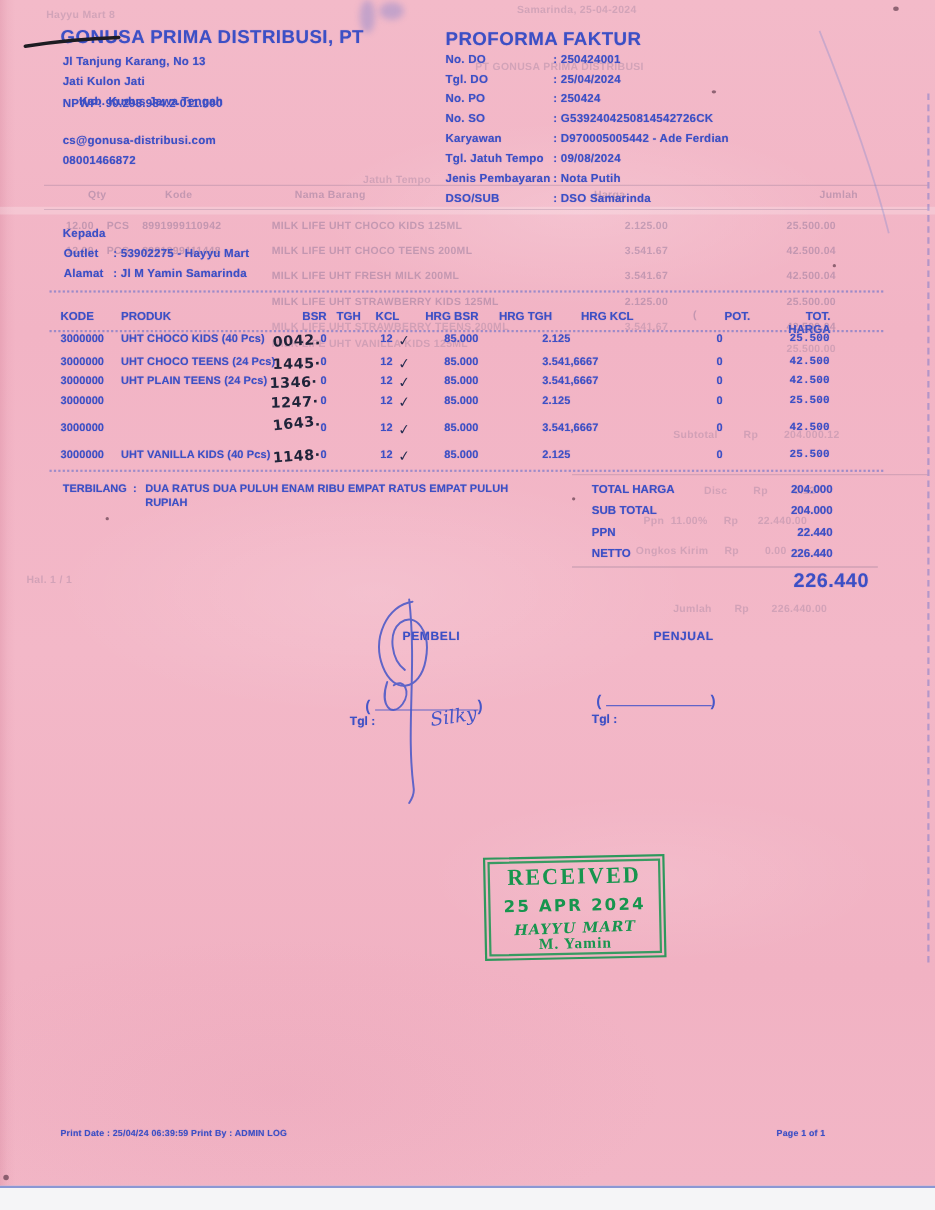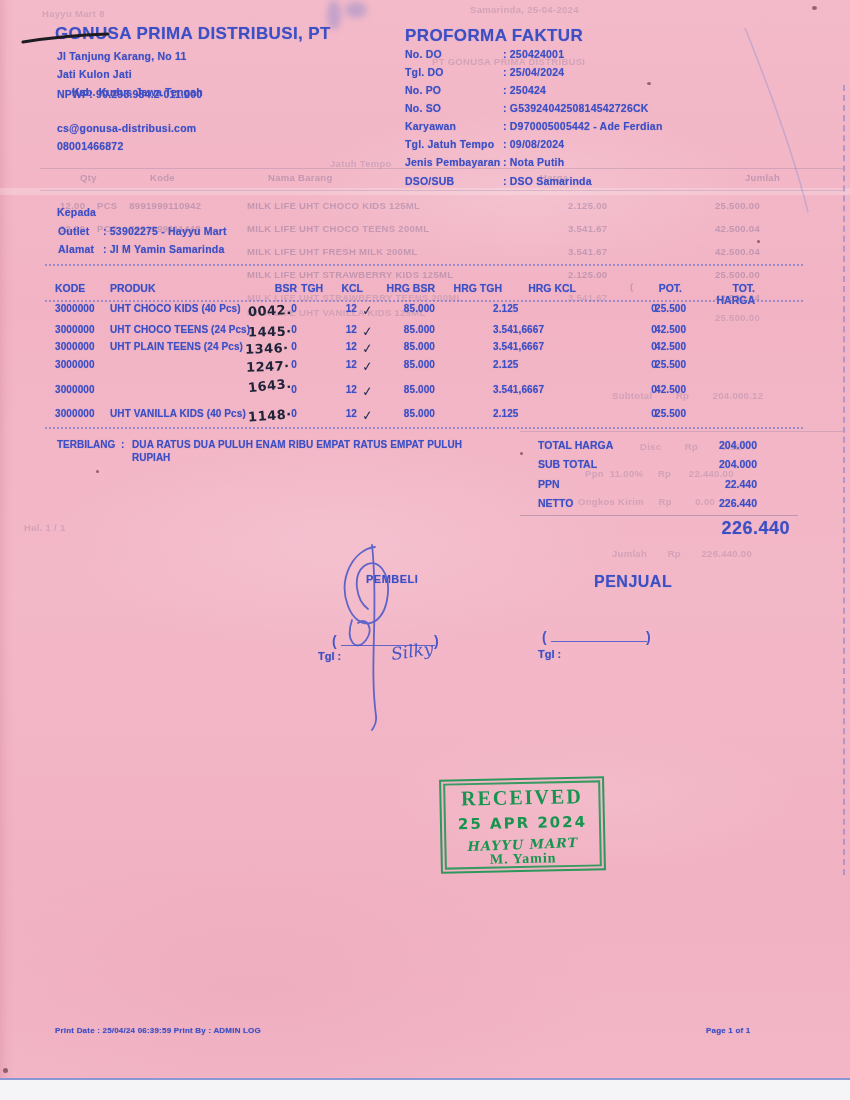--- a/index.html
+++ b/index.html
@@ -38,21 +38,21 @@
   .trow{position:absolute;left:55px;width:720px;height:30px;}
   .trow span{position:absolute;top:0;}
   .c-kode{left:0;width:50px;}
   .c-prod{left:55px;width:152px;line-height:12.5px;}
   .c-bsr{left:218px;width:24px;text-align:right;}
   .c-kcl{left:276px;width:26px;text-align:right;}
   .c-chk{left:307px;}
   .c-hb{left:322px;width:58px;text-align:right;}
   .c-hk{left:438px;width:83px;text-align:left;}
   .c-pot{left:576px;width:26px;text-align:right;}
-  .c-tot{left:600px;width:82px;text-align:left;}
+  .c-tot{left:640px;width:82px;text-align:center;font-family:Liberation Mono, monospace;}
   .hw{position:absolute;left:193px;top:-3px;font-family:"DejaVu Sans",sans-serif;font-weight:700;
       font-size:13px;color:#20243a;letter-spacing:.5px;transform:rotate(-2deg);text-shadow:none;}
   .chk{font-family:"DejaVu Sans",sans-serif;font-weight:700;font-size:13px;color:#272e52;transform:rotate(-6deg);text-shadow:none;}
   
   .tlab{position:absolute;left:538px;font-size:10.5px;font-weight:700;}
   .tval{position:absolute;left:637px;width:120px;text-align:right;font-size:10.5px;font-weight:700;}
   
   .sigline{position:absolute;border-bottom:1.8px solid rgba(70,86,200,.85);}
   .paren{position:absolute;color:#4656c8;font-size:14px;font-weight:700;}
   
@@ -116,21 +116,21 @@
     <div class="ghost lite" style="left:24px;top:522px">Hal. 1 / 1</div>
     <div class="ghost" style="left:630px;top:281px">(</div>
     <div class="ghline" style="left:40px;top:168px;width:803px"></div>
     <div class="ghline" style="left:40px;top:190px;width:803px"></div>
     <div class="ghline" style="left:520px;top:431px;width:323px"></div>
     <div class="dashedge"></div>
   </div>
 
   <div>
     <div class="abs print title" style="left:55px;top:24px">GONUSA PRIMA DISTRIBUSI, PT</div>
-    <div class="abs print sm" style="left:57px;top:50px">Jl Tanjung Karang, No 11</div>
+    <div class="abs print sm" style="left:57px;top:50px">Jl Tanjung Karang, No 13</div>
     <div class="abs print sm" style="left:57px;top:68px">Jati Kulon Jati</div>
     <div class="abs print sm" style="left:72px;top:86px">Kab. Kudus Jawa Tengah</div>
     <div class="abs print sm" style="left:57px;top:88px">NPWP: 90.293.984.2-011.000</div>
     <div class="abs print sm" style="left:57px;top:122px">cs@gonusa-distribusi.com</div>
     <div class="abs print sm" style="left:57px;top:140px">08001466872</div>
   </div>
 
   <div>
     <div class="abs print title" style="left:405px;top:26px">PROFORMA FAKTUR</div>
     <div class="fld print sm" style="top:48px">
@@ -174,21 +174,21 @@
     <div class="abs print sm" style="left:58px;top:243px">Alamat</div>
     <div class="abs print sm" style="left:103px;top:243px">: Jl M Yamin Samarinda</div>
   </div>
 
   <div>
     <div class="dotline" style="left:45px;top:264px"></div>
     <div class="trow print" style="top:282px">
       <span class="b" style="left:0;font-size:10.5px">KODE</span>
       <span class="b" style="left:55px;font-size:10.5px">PRODUK</span>
       <span class="b" style="left:210px;width:32px;text-align:right;font-size:10.5px">BSR</span>
-      <span class="b" style="left:246px;width:32px;text-align:left;font-size:10.5px">TGH</span>
+      <span class="b" style="left:246px;width:32px;text-align:center;font-size:10.5px">TGH</span>
       <span class="b" style="left:276px;width:32px;text-align:right;font-size:10.5px">KCL</span>
       <span class="b" style="left:325px;width:55px;text-align:right;font-size:10.5px">HRG BSR</span>
       <span class="b" style="left:392px;width:55px;text-align:right;font-size:10.5px">HRG TGH</span>
       <span class="b" style="left:466px;width:55px;text-align:right;font-size:10.5px">HRG KCL</span>
       <span class="b" style="left:595px;width:32px;text-align:right;font-size:10.5px">POT.</span>
       <span class="b" style="left:638px;width:62px;text-align:right;font-size:10.5px">TOT. HARGA</span>
     </div>
     <div class="dotline" style="left:45px;top:300px"></div>
 
     <div class="trow print xs" style="top:303px">
@@ -277,21 +277,21 @@
     <div class="abs print tlab" style="top:478px">PPN</div>
     <div class="abs print tval" style="top:478px">22.440</div>
     <div class="abs print tlab" style="top:497px">NETTO</div>
     <div class="abs print tval" style="top:497px">226.440</div>
     <div class="grayline" style="left:520px;top:515px;width:278px"></div>
     <div class="abs print b" style="left:600px;top:518px;width:190px;text-align:right;font-size:18px;letter-spacing:.5px">226.440</div>
   </div>
 
   <div>
     <div class="abs print b" style="left:366px;top:573px;font-size:11px;letter-spacing:.5px">PEMBELI</div>
-    <div class="abs print b" style="left:594px;top:573px;font-size:16px;letter-spacing:.5px">PENJUAL</div>
+    <div class="abs print b" style="left:594px;top:573px;font-size:11px;letter-spacing:.5px">PENJUAL</div>
 
     <span class="paren" style="left:332px;top:633px">(</span>
     <div class="sigline" style="left:341px;top:631px;width:94px;height:14px"></div>
     <span class="paren" style="left:434px;top:633px">)</span>
     <div class="abs print b" style="left:318px;top:650px;font-size:11px">Tgl :</div>
 
     <span class="paren" style="left:542px;top:629px">(</span>
     <div class="sigline" style="left:551px;top:627px;width:96px;height:14px"></div>
     <span class="paren" style="left:646px;top:629px">)</span>
     <div class="abs print b" style="left:538px;top:648px;font-size:11px">Tgl :</div>

